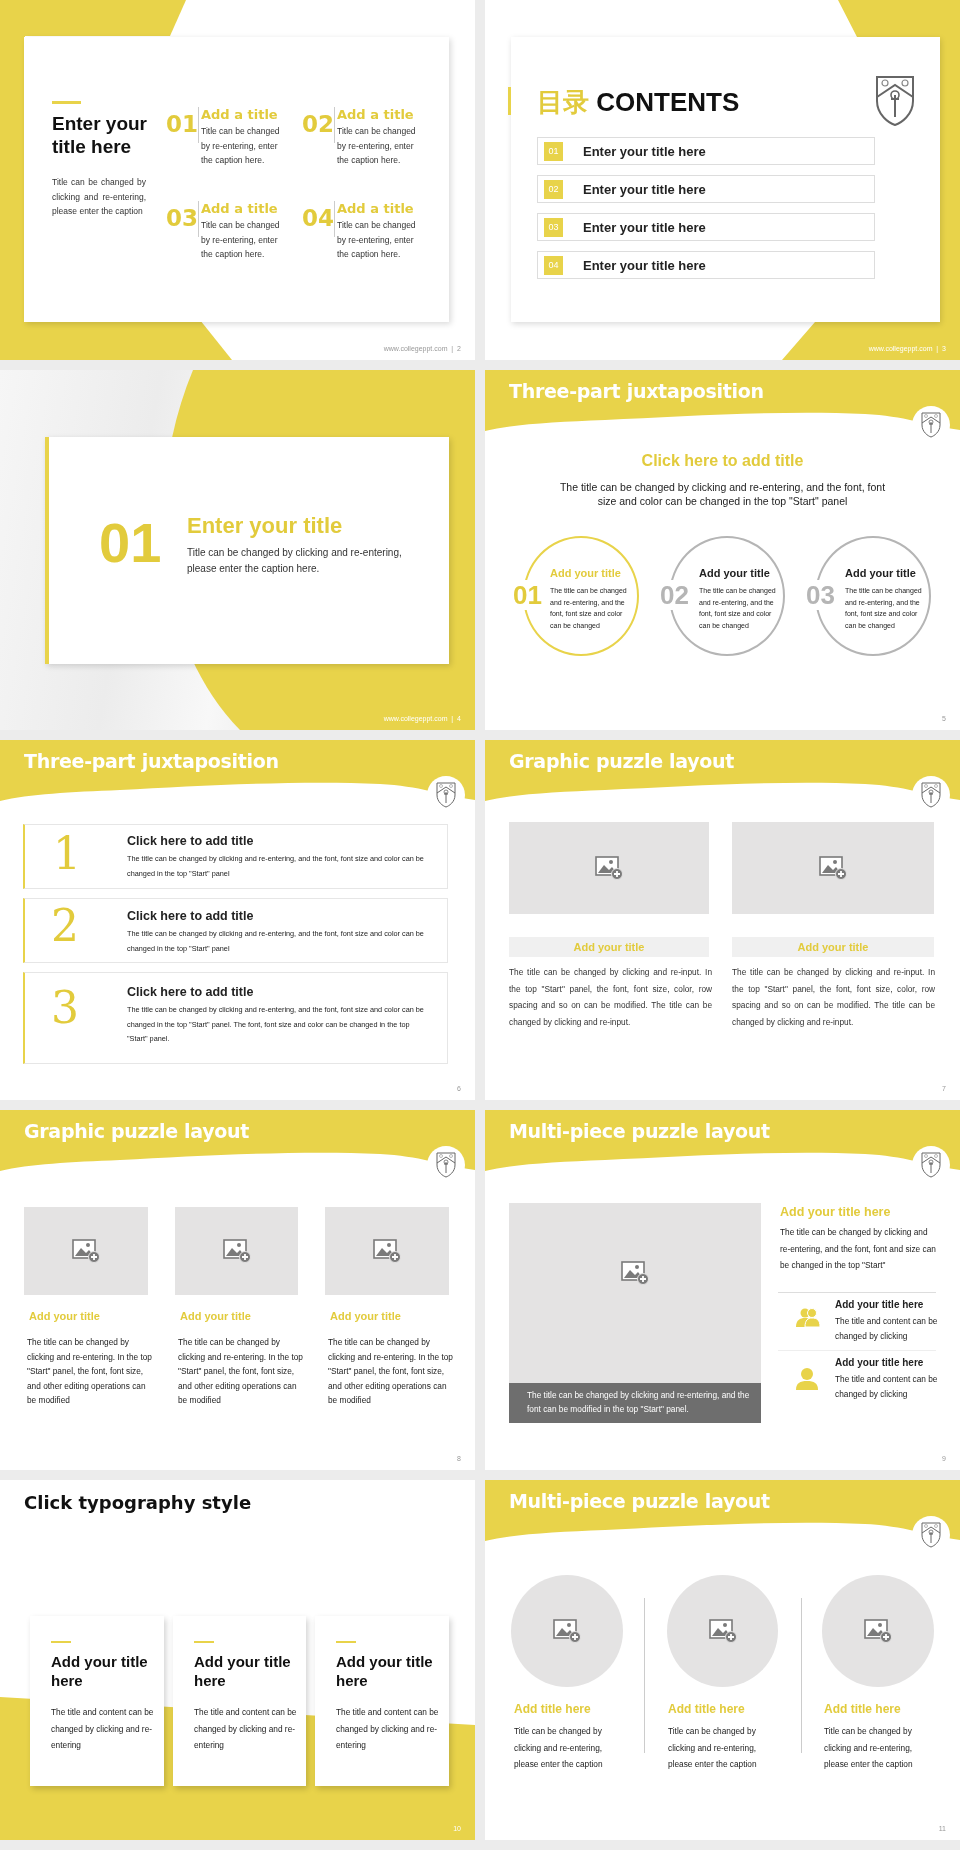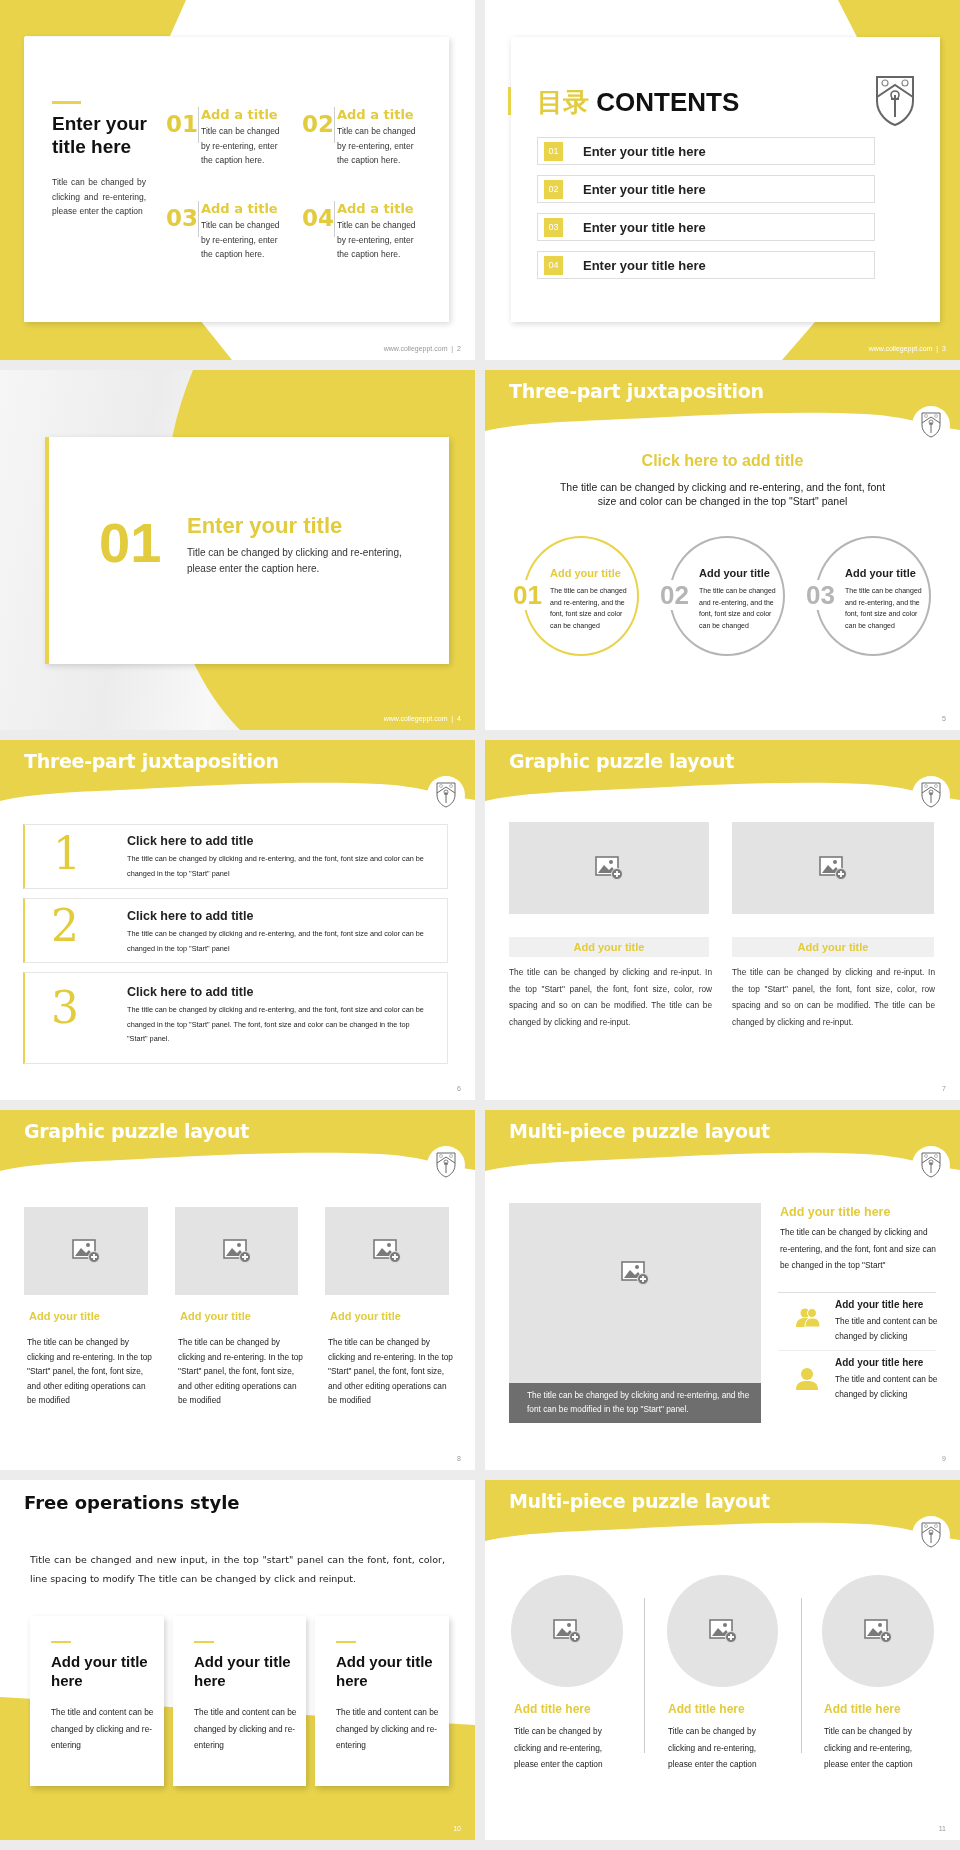--- a/index.html
+++ b/index.html
@@ -284,22 +284,21 @@
   <div style="position:absolute;left:350px;top:204px;width:108px;font-size:8.3px;line-height:14.5px">The title and content can be changed by clicking</div>
   <div style="position:absolute;left:350px;top:247px;font-size:10px;font-weight:bold">Add your title here</div>
   <div style="position:absolute;left:350px;top:262px;width:108px;font-size:8.3px;line-height:14.5px">The title and content can be changed by clicking</div>
   <div class="foot">9</div>
 </div>
 
 <div class="slide c0 r4">
   <svg style="position:absolute;left:0;top:0" width="475" height="360">
     <path d="M0 217 L475 245 V360 H0 Z" fill="#e8d34a"></path>
   </svg>
-  <div style="position:absolute;left:24px;top:12px;font-size:18px;font-weight:bold;font-family:'DejaVu Sans',sans-serif;color:#111">Free operations style</div>
-  <div style="position:absolute;left:30px;top:70px;width:415px;font-size:9.5px;line-height:19px;text-align:justify;font-family:'DejaVu Sans',sans-serif;color:#222">Title can be changed and new input, in the top "start" panel can the font, font, color, line spacing to modify The title can be changed by click and reinput.</div>
+  <div style="position:absolute;left:24px;top:12px;font-size:18px;font-weight:bold;font-family:'DejaVu Sans',sans-serif;color:#111">Click typography style</div>
   <div style="position:absolute;left:30px;top:136px;width:134px;height:170px;background:#fff;box-shadow:2px 3px 6px rgba(0,0,0,.18)">
     <div style="position:absolute;left:21px;top:25px;width:20px;height:2px;background:#e8d34a"></div>
     <div style="position:absolute;left:21px;top:36px;width:100px;font-size:15px;line-height:19px;font-weight:bold;color:#111">Add your title here</div>
     <div style="position:absolute;left:21px;top:88px;width:105px;font-size:8.3px;line-height:16.5px">The title and content can be changed by clicking and re-entering</div>
   </div>
   <div style="position:absolute;left:173px;top:136px;width:133px;height:170px;background:#fff;box-shadow:2px 3px 6px rgba(0,0,0,.18)">
     <div style="position:absolute;left:21px;top:25px;width:20px;height:2px;background:#e8d34a"></div>
     <div style="position:absolute;left:21px;top:36px;width:100px;font-size:15px;line-height:19px;font-weight:bold;color:#111">Add your title here</div>
     <div style="position:absolute;left:21px;top:88px;width:105px;font-size:8.3px;line-height:16.5px">The title and content can be changed by clicking and re-entering</div>
   </div>

